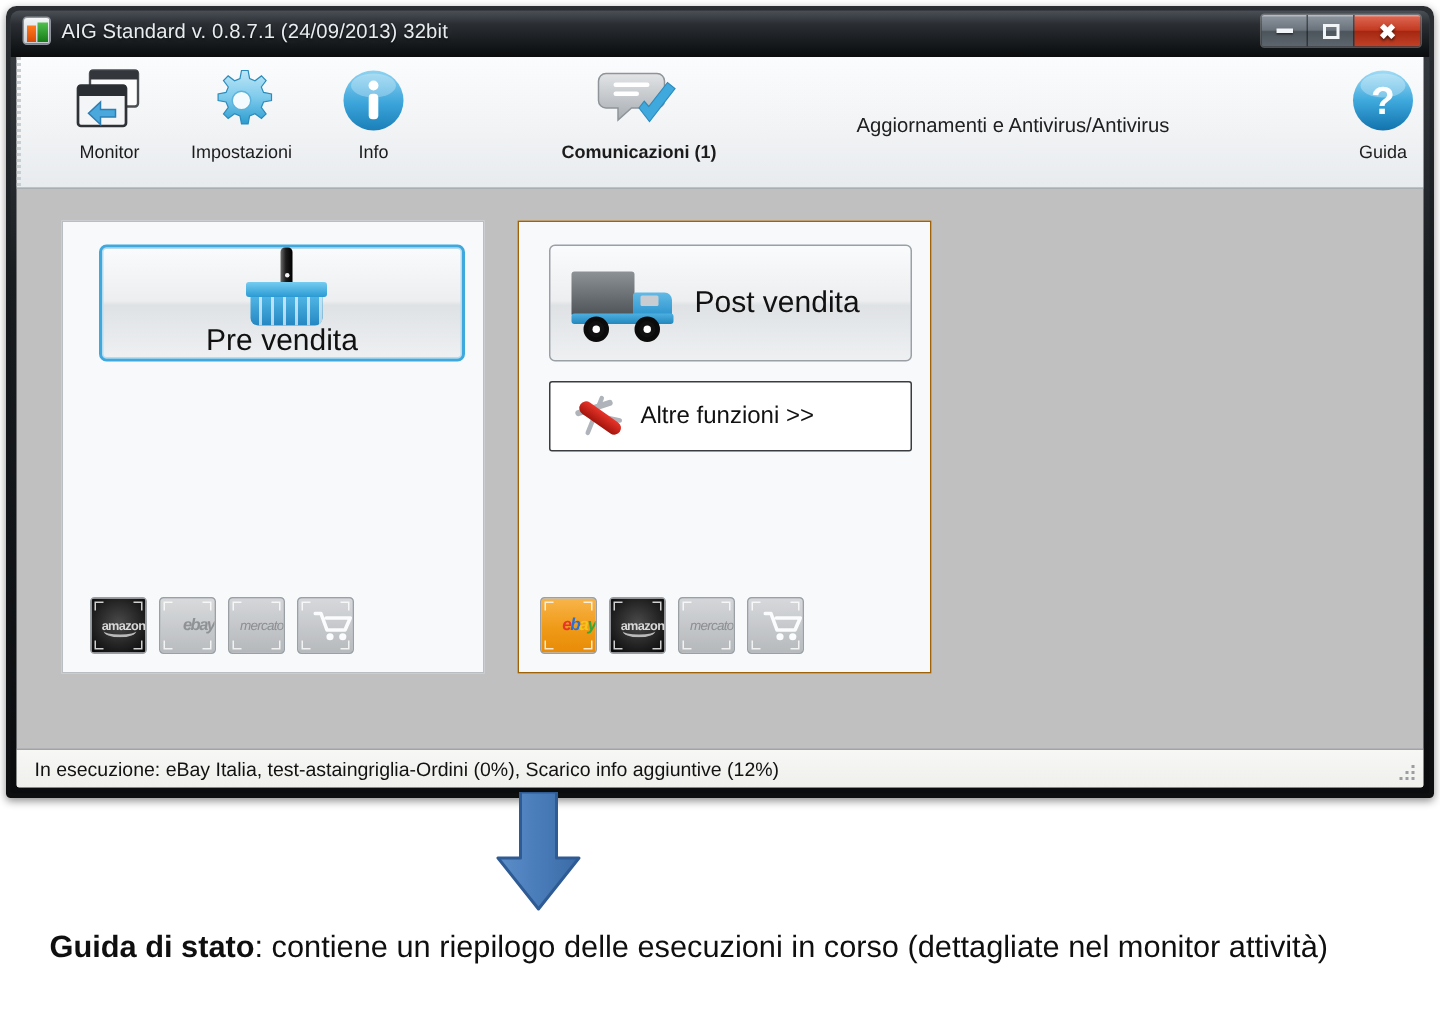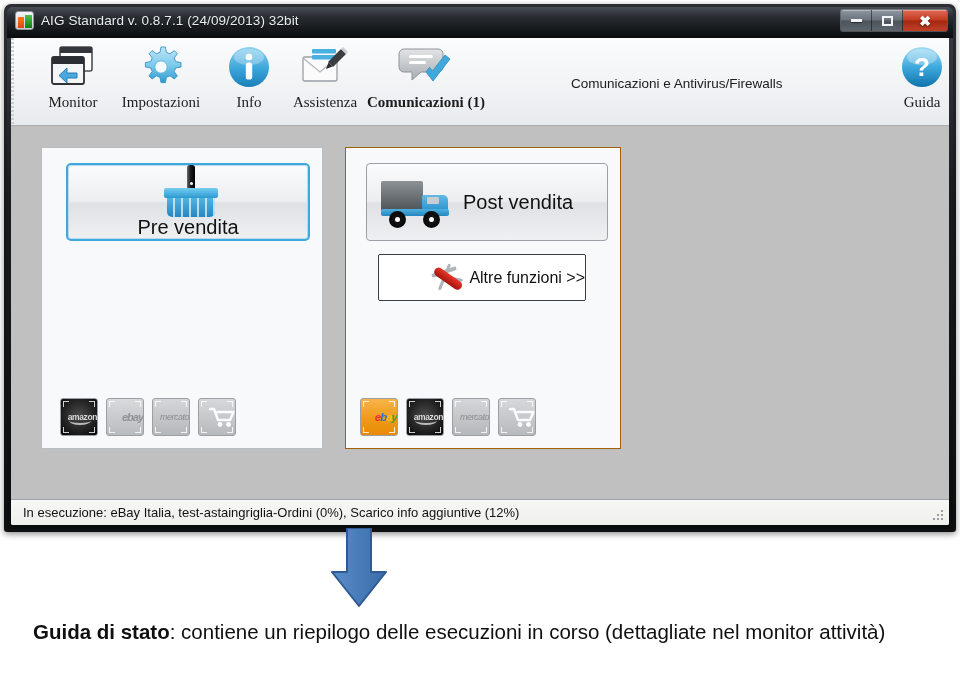--- a/index.html
+++ b/index.html
@@ -113,22 +113,22 @@
   }
   .tb-item {
     position: absolute; top: 4px;
     width: 92px; height: 80px;
     display: flex; flex-direction: column; align-items: center; justify-content: flex-start;
     gap: 2px;
     cursor: default;
   }
   .tb-ico { height: 50px; display:flex; align-items:center; justify-content:center; }
   .tb-label {
-    font-size: 15px; color: #1c1c1c; white-space: nowrap;
-    font-family: Liberation Serif, serif;
+    font-size: 12px; color: #1c1c1c; white-space: nowrap;
+    font-family: Liberation Sans, sans-serif;
   }
   .tb-label.bold { font-weight: bold; }
 
   #tb-monitor  { left: 16px;  }
   #tb-imposta  { left: 104px; }
   #tb-info     { left: 192px; }
   #tb-assist   { left: 268px; }
   #tb-comuni   { left: 352px; width: 126px; }
   #tb-guida    { left: 872px; width: 78px; }
 
@@ -168,25 +168,24 @@
     border-radius: 5px;
     box-shadow: 0 0 0 1px #b8dcef inset;
     flex-direction: column;
   }
   #btn-post {
     left: 20px; top: 15px; width: 242px; height: 78px;
     border: 1px solid #9aa0a5;
     border-radius: 4px;
   }
   #btn-altre {
-    left: 32px; top: 106px; width: 208px; height: 47px;
+    left: 20px; top: 106px; width: 242px; height: 47px;
     border: 1px solid #3a3d40;
     border-radius: 2px;
     background: #ffffff;
-    padding-left: 36px;
   }
   .big-btn-label {
     font-size: 20px; color: #111; font-family: "Liberation Sans", sans-serif;
     white-space: nowrap;
   }
   #btn-altre .big-btn-label { font-size: 16px; }
 
   
   .icon-basket { position: relative; width: 62px; height: 52px; margin-left: 16px; margin-right: 10px; }
   .icon-basket .handle {
@@ -398,55 +397,40 @@
                 </defs>
               <circle cx="23" cy="22" r="20" fill="url(#gI)"></circle>
               <ellipse cx="23" cy="12" rx="15" ry="8" fill="rgba(255,255,255,.28)"></ellipse>
               <circle cx="23" cy="12" r="3.3" fill="#fff"></circle>
               <rect x="19.8" y="17.5" width="6.4" height="17" rx="2.6" fill="#fff"></rect>
             </svg>
           </span>
           <span class="tb-label">Info</span>
         </div>
 
-        <div class="tb-item" id="tb-assist">
-          <span class="tb-ico">
-            <svg width="50" height="44" viewBox="0 0 50 44">
-              <rect x="3" y="12" width="34" height="24" rx="2" fill="#fbfbfb" stroke="#9aa0a5" stroke-width="1.3"></rect>
-              <path d="M3 13 L20 27 L37 13" fill="none" stroke="#b5babe" stroke-width="1.3"></path>
-              <rect x="12" y="4" width="24" height="4.5" rx="1" fill="#49b0e0"></rect>
-              <rect x="12" y="10" width="24" height="4.5" rx="1" fill="#49b0e0"></rect>
-              <path d="M24 20 L33 14 L42 20 L33 26 Z" fill="#6cc3e8" opacity="0"></path>
-              <path d="M28 17 L33 22 L46 9 L41 4 Z" fill="#3b3e41"></path>
-              <path d="M26 24 L28.5 17.5 L32.5 21.5 Z" fill="#2b2e31"></path>
-              <path d="M41 4 L46 9 L48 7 L43 2 Z" fill="#c9ced3"></path>
-            </svg>
-          </span>
-          <span class="tb-label">Assistenza</span>
-        </div>
 
         <div class="tb-item" id="tb-comuni">
           <span class="tb-ico">
             <svg width="56" height="44" viewBox="0 0 56 44">
               <defs>
                   <linearGradient id="gB" x1="0" y1="0" x2="0" y2="1">
                 <stop offset="0%" stop-color="#e2e4e6"></stop>
                     <stop offset="100%" stop-color="#a8adb2"></stop>
               </linearGradient>
                 </defs>
               <path fill="url(#gB)" stroke="#8e949a" stroke-width="1" d="M6 4 h34 a5 5 0 0 1 5 5 v13 a5 5 0 0 1 -5 5 h-17 l-9 8 v-8 h-8 a5 5 0 0 1 -5 -5 v-13 a5 5 0 0 1 5 -5 z"></path>
               <rect x="11" y="10" width="24" height="3" rx="1.5" fill="#fff"></rect>
               <rect x="11" y="16" width="17" height="3" rx="1.5" fill="#fff"></rect>
               <path d="M28 27 L35 36 L52 14 L47 10 L34.5 26 L31.5 22.5 Z" fill="#3fa9dd" stroke="#2d8cbd" stroke-width=".8"></path>
             </svg>
           </span>
           <span class="tb-label bold">Comunicazioni (1)</span>
         </div>
 
-        <div id="ribbon-title">Comunicazioni e Antivirus/Firewalls</div>
+        <div id="ribbon-title">Aggiornamenti e Antivirus/Antivirus</div>
 
         <div class="tb-item" id="tb-guida">
           <span class="tb-ico">
             <svg width="46" height="44" viewBox="0 0 46 44">
               <defs>
                   <linearGradient id="gQ" x1="0" y1="0" x2="0" y2="1">
                 <stop offset="0%" stop-color="#9fdcf6"></stop>
                     <stop offset="50%" stop-color="#3fa9dd"></stop>
                     <stop offset="100%" stop-color="#1173ad"></stop>
               </linearGradient>

